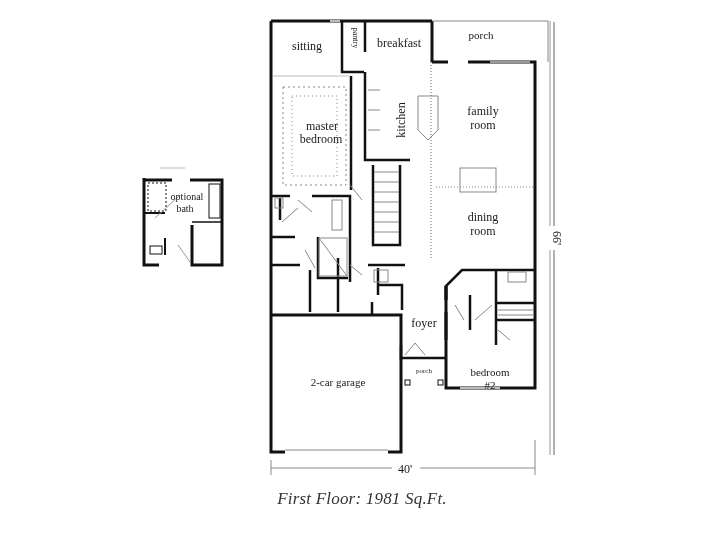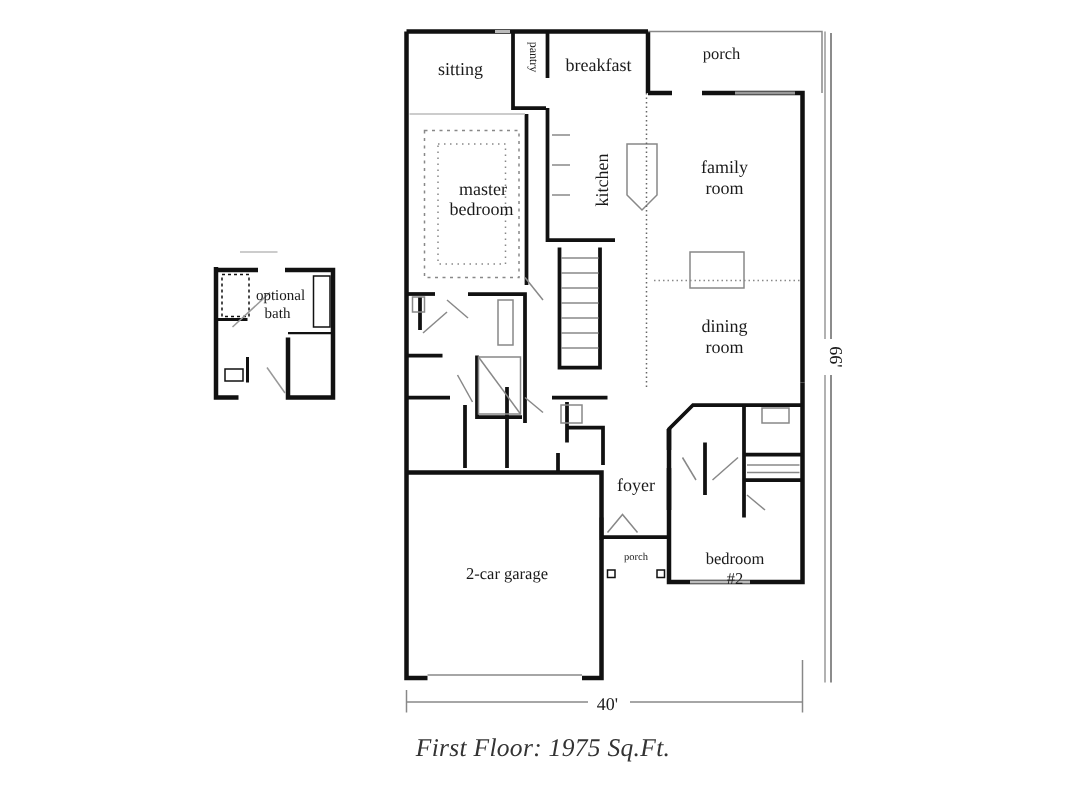--- a/index.html
+++ b/index.html
@@ -160,13 +160,13 @@
   <text class="lbl" x="338" y="386" font-size="11" text-anchor="middle">2-car garage</text>
   <text class="lbl" x="490" y="376" font-size="11" text-anchor="middle">bedroom</text>
   <text class="lbl" x="490" y="389" font-size="11" text-anchor="middle">#2</text>
 
   <rect x="392" y="461" width="28" height="14" fill="#fff" stroke="none"></rect>
   <text class="lbl" x="405" y="473" font-size="12" text-anchor="middle">40'</text>
   <rect x="546" y="226" width="14" height="24" fill="#fff" stroke="none"></rect>
   <text class="lbl" x="553" y="238" font-size="12" text-anchor="middle" transform="rotate(90 553 238)">66'</text>
 </svg>
 
-<div class="caption">First Floor:  1975 Sq.Ft.</div>
+<div class="caption">First Floor:  1981 Sq.Ft.</div>
 
 </body></html>

